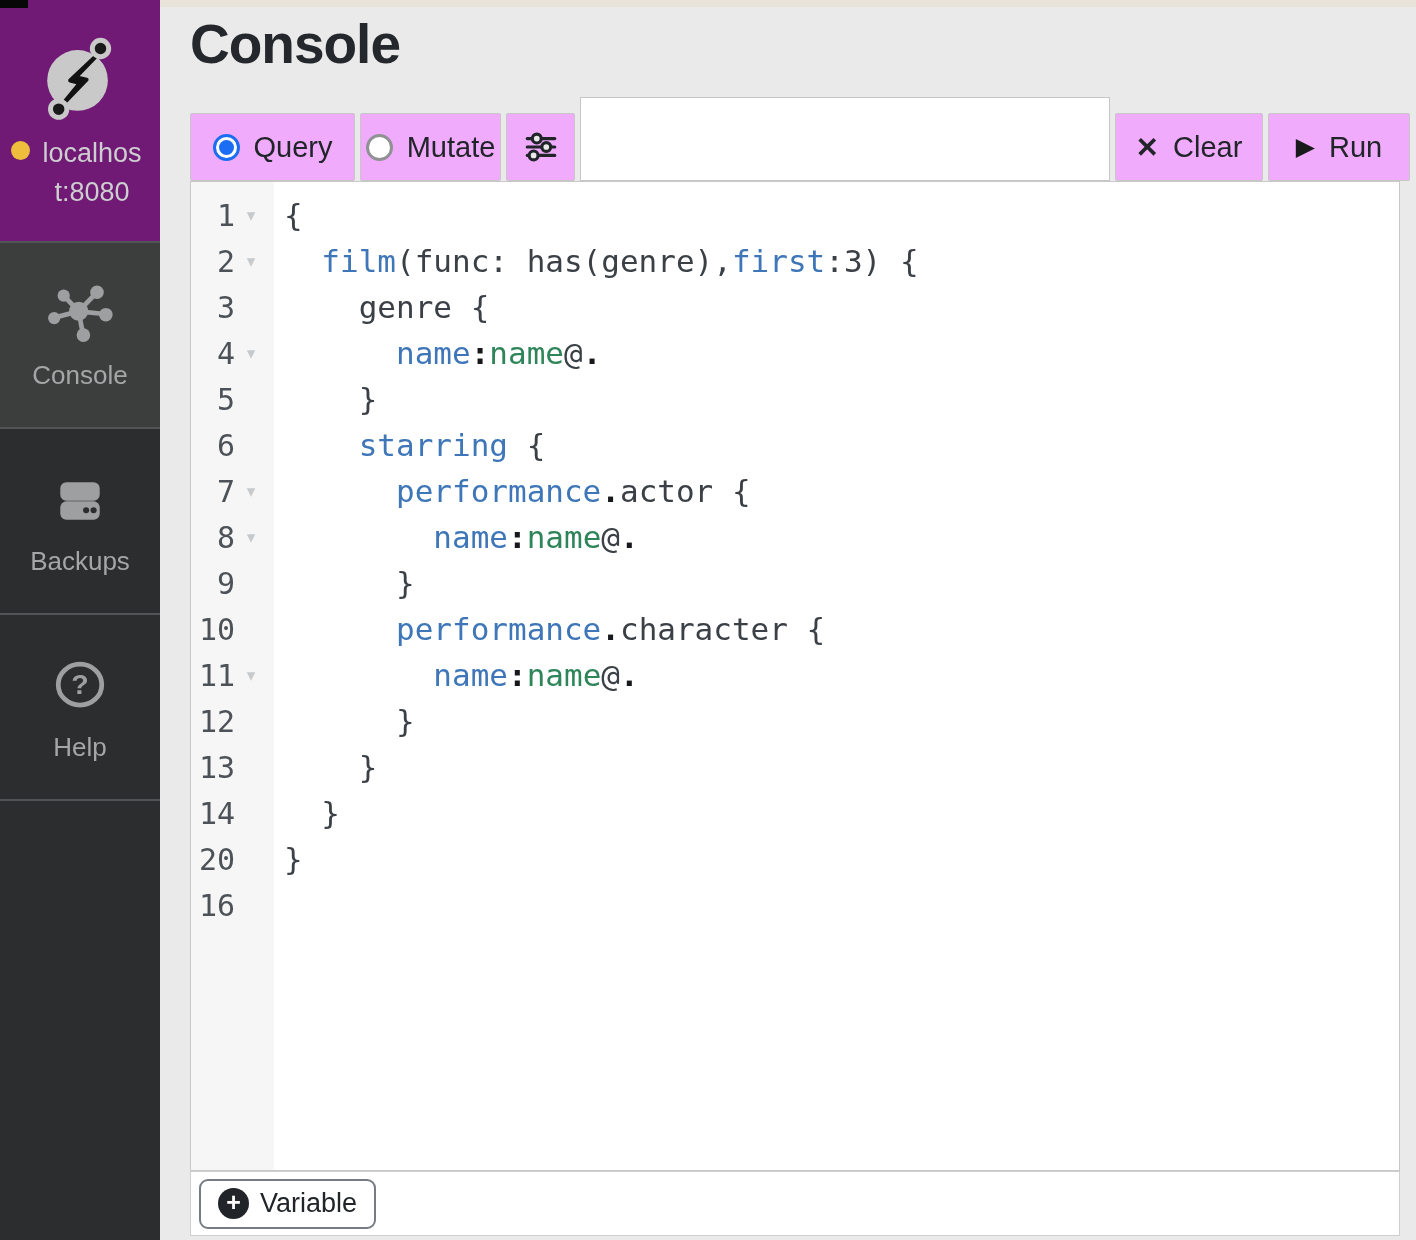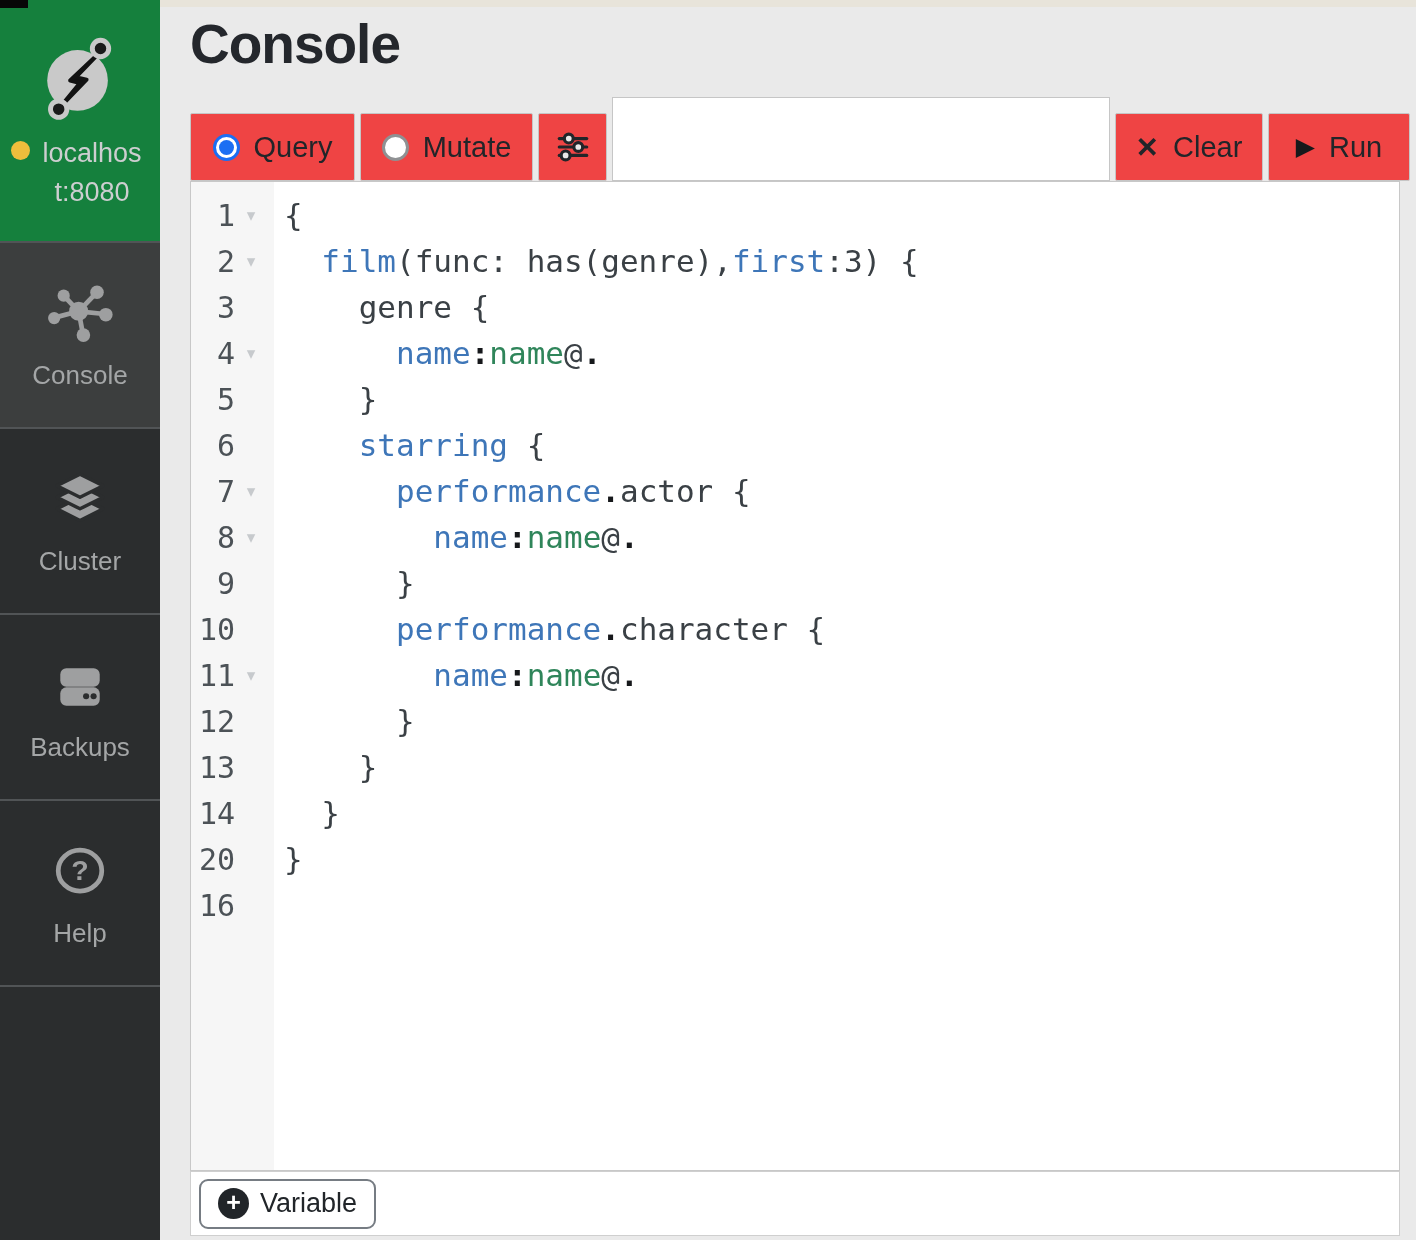--- a/index.html
+++ b/index.html
@@ -9,38 +9,38 @@
     background:#eaeaea;
     font-family:"Liberation Sans", sans-serif;
     color:#212529;
   }
   
   .top-strip { position:absolute; left:160px; top:0; right:0; height:7px; background:#e8e4da; }
   .corner-strip { position:absolute; left:0; top:0; width:28px; height:8px; background:#070707; z-index:5; }
 
   
   .sidebar { position:absolute; left:0; top:0; width:160px; height:1240px; background:#262829; z-index:2; display:flex; flex-direction:column; }
-  .brand { height:241px; background:#15803d; display:flex; flex-direction:column; align-items:center; }
+  .brand { height:241px; background:#701a75; display:flex; flex-direction:column; align-items:center; }
   .brand svg.logo { margin-top:36px; }
   .brand-label { position:relative; margin-top:14px; width:160px; }
   .brand-dot { position:absolute; left:11px; top:7px; width:19px; height:19px; border-radius:50%; background:var(--status-yellow,#eebe3c); }
   .brand-text { margin-left:36px; width:112px; text-align:center; font-size:27px; line-height:39px; color:#cdced0; word-break:break-all; }
   .nav-item { height:186px; border-top:2px solid #515456; background:#2b2d2e; display:flex; flex-direction:column; align-items:center; justify-content:center; gap:12px; cursor:pointer; }
   .nav-item.active { background:#3c3e3e; }
   .nav-item .nav-label { font-size:26px; color:#a4a6a7; }
   .nav-filler { flex:1; border-top:2px solid #515456; background:#2b2d2e; }
   .nav-icon { width:72px; height:68px; }
 
   
   .page-title { position:absolute; left:190px; top:12px; font-size:55px; font-weight:700; letter-spacing:-1px; color:#24272c; z-index:1; }
 
   .toolbar { position:absolute; left:190px; top:97px; width:1220px; height:84px; display:flex; gap:5px; z-index:1; }
-  .tb-btn { background:#ef4444; border:1px solid #c6c6c6; border-radius:2px; display:flex; align-items:center; justify-content:center; gap:14px; font-size:29px; color:#212529; cursor:pointer;margin-top:16px; }
+  .tb-btn { background:#f0abfc; border:1px solid #c6c6c6; border-radius:2px; display:flex; align-items:center; justify-content:center; gap:14px; font-size:29px; color:#212529; cursor:pointer;margin-top:16px; }
   .btn-query { width:165px; }
-  .btn-mutate { width:173px; }
+  .btn-mutate { width:141px; }
   .btn-sliders { width:69px; }
   .tb-input { flex:1; background:#ffffff; border:1px solid #c6c6c6; }
   .btn-clear { width:148px; }
   .btn-run { width:142px; }
   .radio { width:27px; height:27px; border-radius:50%; background:#fff; position:relative; flex:0 0 auto; }
   .radio.checked { border:3px solid var(--accent-blue,#1b6ef3); }
   .radio.checked::after { content:""; position:absolute; inset:3px; border-radius:50%; background:var(--accent-blue,#1b6ef3); }
   .radio.unchecked { border:3px solid #8f9193; }
   .x-icon { font-size:28px; font-weight:bold; color:#212529; }
   .play-icon { font-size:25px; color:#17191b; transform:translateY(-1px); }
@@ -96,30 +96,20 @@
       <circle cx="26" cy="23" r="9" fill="#9e9fa0"></circle>
         <circle cx="75" cy="18" r="10" fill="#9e9fa0"></circle>
       <circle cx="88" cy="51" r="10" fill="#9e9fa0"></circle>
         <circle cx="12" cy="56" r="9" fill="#9e9fa0"></circle>
       <circle cx="55" cy="81" r="10" fill="#9e9fa0"></circle>
     </svg>
     <span class="nav-label">Console</span>
   </div>
 
 
-  <div class="nav-item">
-    <svg class="nav-icon" viewBox="0 0 100 100">
-      <g fill="#9e9fa0" stroke="#2b2d2e" stroke-width="5" stroke-linejoin="round">
-        <path d="M50 46 L84 63 L50 80 L16 63 Z"></path>
-        <path d="M50 29 L84 46 L50 63 L16 46 Z"></path>
-        <path d="M50 12 L84 29 L50 46 L16 29 Z"></path>
-      </g>
-    </svg>
-    <span class="nav-label">Cluster</span>
-  </div>
 
   <div class="nav-item">
     <svg class="nav-icon" viewBox="0 0 100 100">
       <rect x="21" y="24" width="58" height="27" rx="9" fill="#9e9fa0"></rect>
       <rect x="21" y="52" width="58" height="27" rx="9" fill="#9e9fa0"></rect>
       <circle cx="59" cy="65" r="4.5" fill="#2b2d2e"></circle>
       <circle cx="70" cy="65" r="4.5" fill="#2b2d2e"></circle>
     </svg>
     <span class="nav-label">Backups</span>
   </div>

